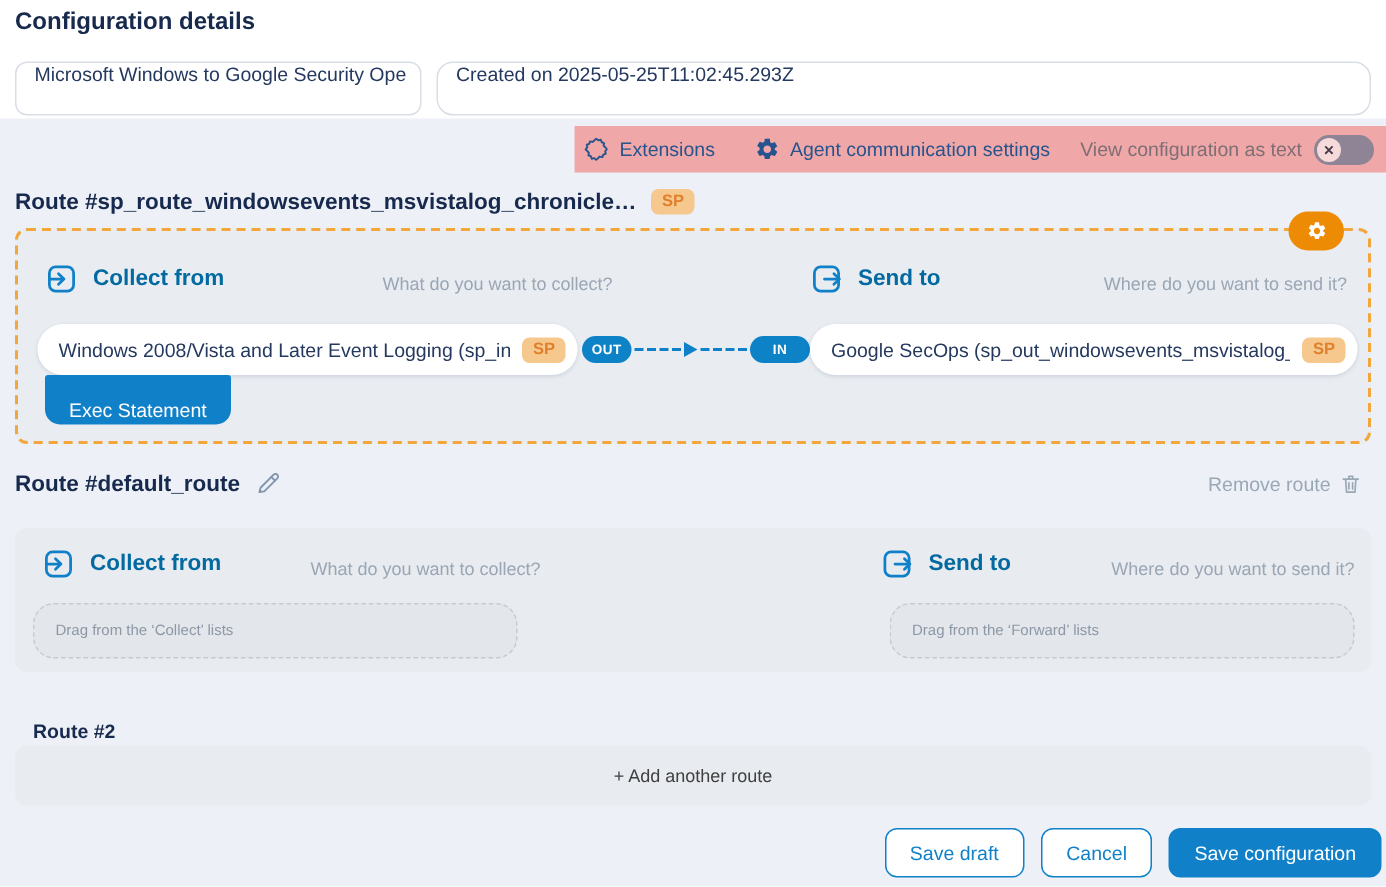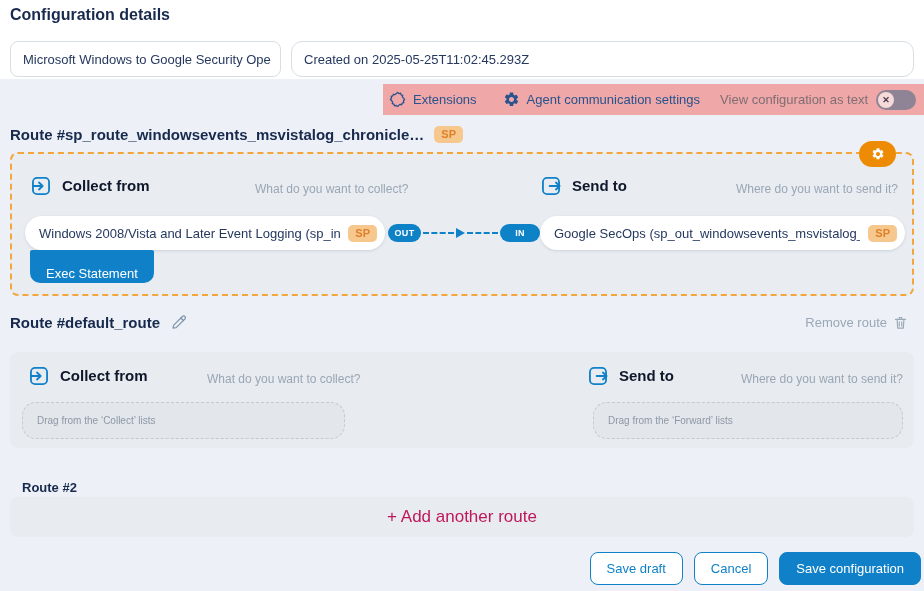--- a/index.html
+++ b/index.html
@@ -3,21 +3,21 @@
 <meta charset="utf-8">
 <style>
   html,body{margin:0;padding:0;background:#fff;}
   .screen{position:relative;width:924px;height:591px;overflow:hidden;background:#fff;
           font-family:"Liberation Sans",sans-serif;color:#17294d;}
   .bg-lower{position:absolute;left:0;top:79px;right:0;bottom:0;background:#edf1f7;}
 
   .page-title{position:absolute;left:10px;top:6px;margin:0;font-size:16px;font-weight:700;color:#17294d;}
 
   .field{position:absolute;top:41px;height:36px;box-sizing:border-box;background:#fff;
-         border:1px solid #d9dee5;border-radius:8px;display:flex;align-items:center;
+         border:1px solid #d9dee5;border-radius:8px;display:flex;align-items:flex-start;
          padding:0 12px;font-size:13px;color:#25395f;white-space:nowrap;overflow:hidden;}
   .field-name{left:10px;width:271px;}
   .field-created{left:291px;width:623px;border-radius:11px;}
 
   .banner{position:absolute;left:383px;top:84px;width:541px;height:31px;background:#efa7a7;
           display:flex;align-items:center;box-sizing:border-box;padding:0 8px 0 6px;}
   .banner-item{display:flex;align-items:center;gap:7px;color:#27538e;font-size:13px;font-weight:500;cursor:pointer;background:none;border:none;font-family:inherit;padding:0;}
   .banner-item.agent{margin-left:26px;}
   .banner-muted{margin-left:auto;color:#7f6e75;font-size:13px;}
   .toggle{margin-left:8px;width:40px;height:20px;border-radius:10px;background:#8e8495;position:relative;cursor:pointer;flex:0 0 auto;}
@@ -27,21 +27,21 @@
   .route1-row{position:absolute;left:10px;top:126px;display:flex;align-items:center;gap:10px;}
   .route-h{margin:0;font-size:15px;font-weight:700;color:#17294d;}
   .sp-badge{background:#f6c88d;color:#e0802c;font-size:11px;font-weight:700;padding:3px 7px;border-radius:5px;line-height:1;}
 
   .route-box{position:absolute;left:10px;top:152px;width:904px;height:144px;box-sizing:border-box;
              border:2px dashed #f2a63c;border-radius:8px;background:#e9edf2;}
   .gear-btn{position:absolute;right:16px;top:-13px;width:37px;height:26px;border-radius:13px;background:#ee8b05;
             border:none;display:flex;align-items:center;justify-content:center;cursor:pointer;padding:0;}
 
   .sec-icon{position:absolute;width:22px;height:22px;color:#1081c9;}
-  .sec-h{position:absolute;margin:0;font-size:15px;font-weight:700;color:#0f172a;}
+  .sec-h{position:absolute;margin:0;font-size:15px;font-weight:700;color:#0369a1;}
   .sec-hint{position:absolute;font-size:12px;color:#9aa6b4;}
 
   .pill-input{position:absolute;top:62px;height:34px;background:#fff;border-radius:17px;display:flex;align-items:center;
               padding:0 8px 0 14px;box-sizing:border-box;box-shadow:0 1px 3px rgba(30,48,85,.14);cursor:text;}
   .pill-input .val{flex:1;font-size:13px;color:#25395f;white-space:nowrap;overflow:hidden;margin-right:8px;}
   .src-input{left:13px;width:360px;}
   .dest-input{left:528px;width:365px;}
 
   .connector{position:absolute;left:376px;top:62px;width:152px;height:34px;display:flex;align-items:center;}
   .io-pill{background:#0e82c6;color:#fff;font-size:9px;font-weight:700;height:18px;border-radius:9px;
@@ -59,21 +59,21 @@
   .remove-route{margin-left:auto;display:flex;align-items:center;gap:6px;color:#9aa7b5;font-size:13px;cursor:pointer;background:none;border:none;font-family:inherit;}
 
   .gray-box{position:absolute;left:10px;top:352px;width:904px;height:96px;background:#e8ebef;border-radius:8px;}
   .drop{position:absolute;top:50px;height:37px;box-sizing:border-box;background:#e3e6ea;border:1px dashed #c3cad3;
         border-radius:14px;display:flex;align-items:center;padding:0 14px;color:#8d98a6;font-size:10px;}
   .drop-left{left:12px;width:323px;}
   .drop-right{left:583px;width:310px;}
 
   .route3-title{position:absolute;left:10px;top:468px;margin:12px;font-size:13px;font-weight:700;color:#17294d;}
   .add-bar{position:absolute;left:10px;top:497px;width:904px;height:40px;background:#e8ebef;border-radius:8px;
-           display:flex;align-items:center;justify-content:center;color:#be185d;font-size:17px;cursor:pointer;border:none;font-family:inherit;}
+           display:flex;align-items:center;justify-content:center;color:#404040;font-size:12px;cursor:pointer;border:none;font-family:inherit;}
 
   .footer{position:absolute;right:3px;top:552px;display:flex;gap:11px;}
   .btn{height:33px;border-radius:8px;font-size:13px;display:flex;align-items:center;justify-content:center;
        padding:0 16px;cursor:pointer;font-family:inherit;}
   .btn-outline{background:#fff;border:1px solid #1081c9;color:#1081c9;}
   .btn-primary{background:#1081c9;border:1px solid #1081c9;color:#fff;}
 </style>
 </head>
 <body>
 

